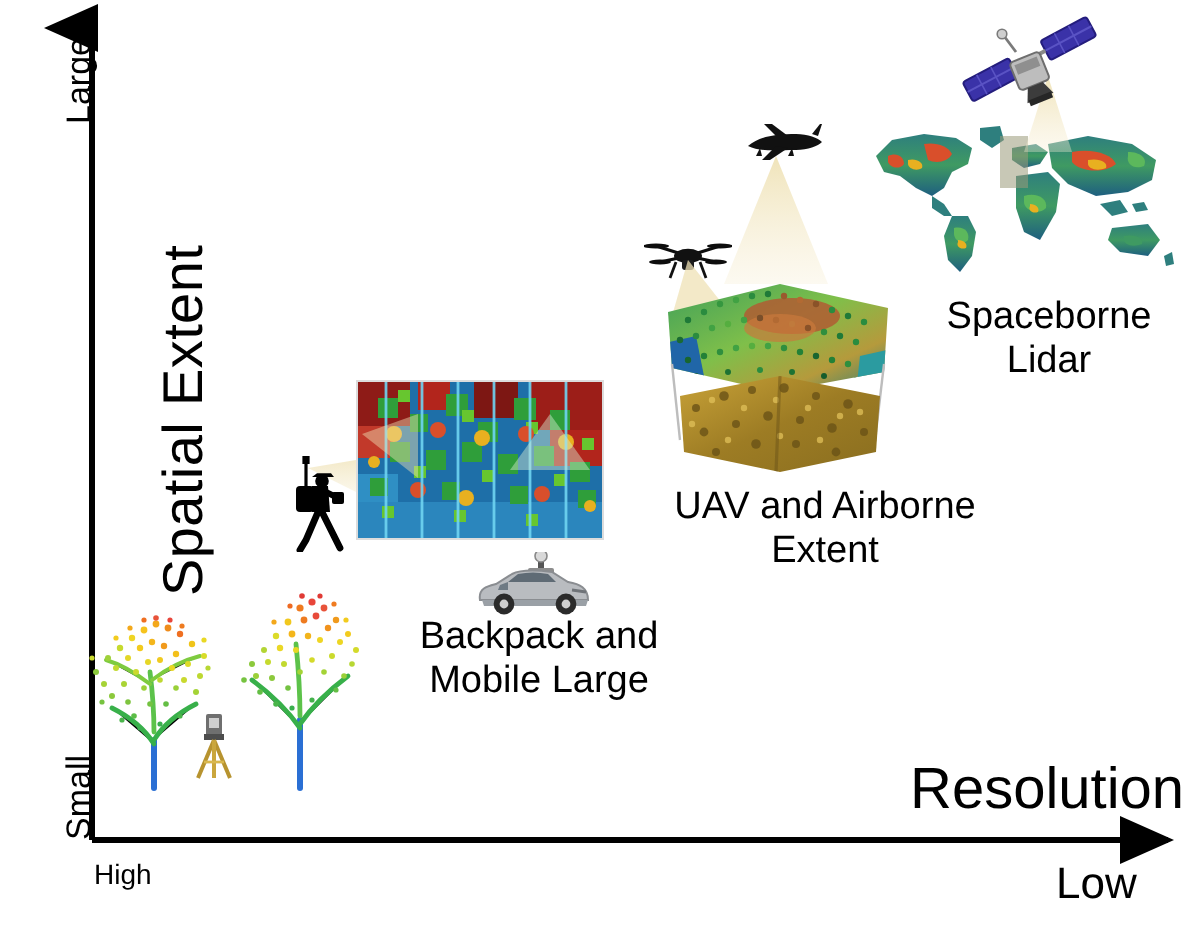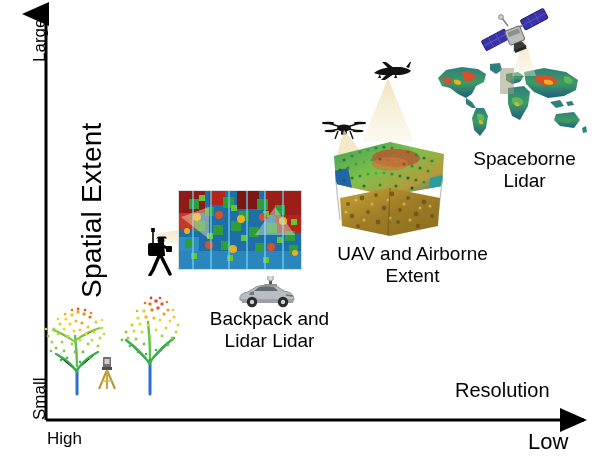--- a/index.html
+++ b/index.html
@@ -9,23 +9,23 @@
   #fig{position:absolute;inset:0;}
 
   
   .axis-svg{position:absolute;left:0;top:0;width:600px;height:464px;pointer-events:none;}
 
   
   .vlabel{position:absolute;transform-origin:0 0;white-space:nowrap;}
   .ylab-large{left:30px;top:62px;transform:rotate(-90deg);font-size:17px;}
   .ylab-small{left:30px;top:420px;transform:rotate(-90deg);font-size:17px;}
   .ylab-title{left:76px;top:298px;transform:rotate(-90deg);font-size:28px;letter-spacing:.2px;}
-  .xlab-high{position:absolute;left:47px;top:429px;font-size:17px;}
+  .xlab-high{position:absolute;left:47px;top:429px;font-size:14px;}
   .xlab-low{position:absolute;left:528px;top:429px;font-size:22px;}
-  .xlab-title{position:absolute;left:455px;top:379px;font-size:20px;}
+  .xlab-title{position:absolute;left:455px;top:379px;font-size:29px;}
 
   
   .cap{position:absolute;text-align:center;font-size:19px;line-height:1.18;white-space:pre-line;}
   .cap-terr{left:55px;top:393px;width:200px;}
   .cap-back{left:182px;top:308px;width:175px;}
   .cap-uav {left:320px;top:243px;width:185px;}
   .cap-space{left:447px;top:148px;width:155px;}
 
   
   .art{position:absolute;}
@@ -584,19 +584,19 @@
         <path d="M33,37 L41,37 L44,44 L30,44 Z" fill="#3c3c3c"></path>
         <rect x="31" y="43" width="12" height="3" fill="#262626"></rect>
       </g>
 
       <path d="M30,20 L24,12" stroke="#7a7a7a" stroke-width="1.4"></path>
       <circle cx="23" cy="11" r="2.4" fill="#cfcfcf" stroke="#7a7a7a" stroke-width=".8"></circle>
     </svg>
   </div>
 
   <div class="cap cap-back">Backpack and
-Lidar Lidar</div>
+Mobile Large</div>
   <div class="cap cap-uav">UAV and Airborne
 Extent</div>
   <div class="cap cap-space">Spaceborne
 Lidar</div>
 
 </div>
 
 </body></html>

